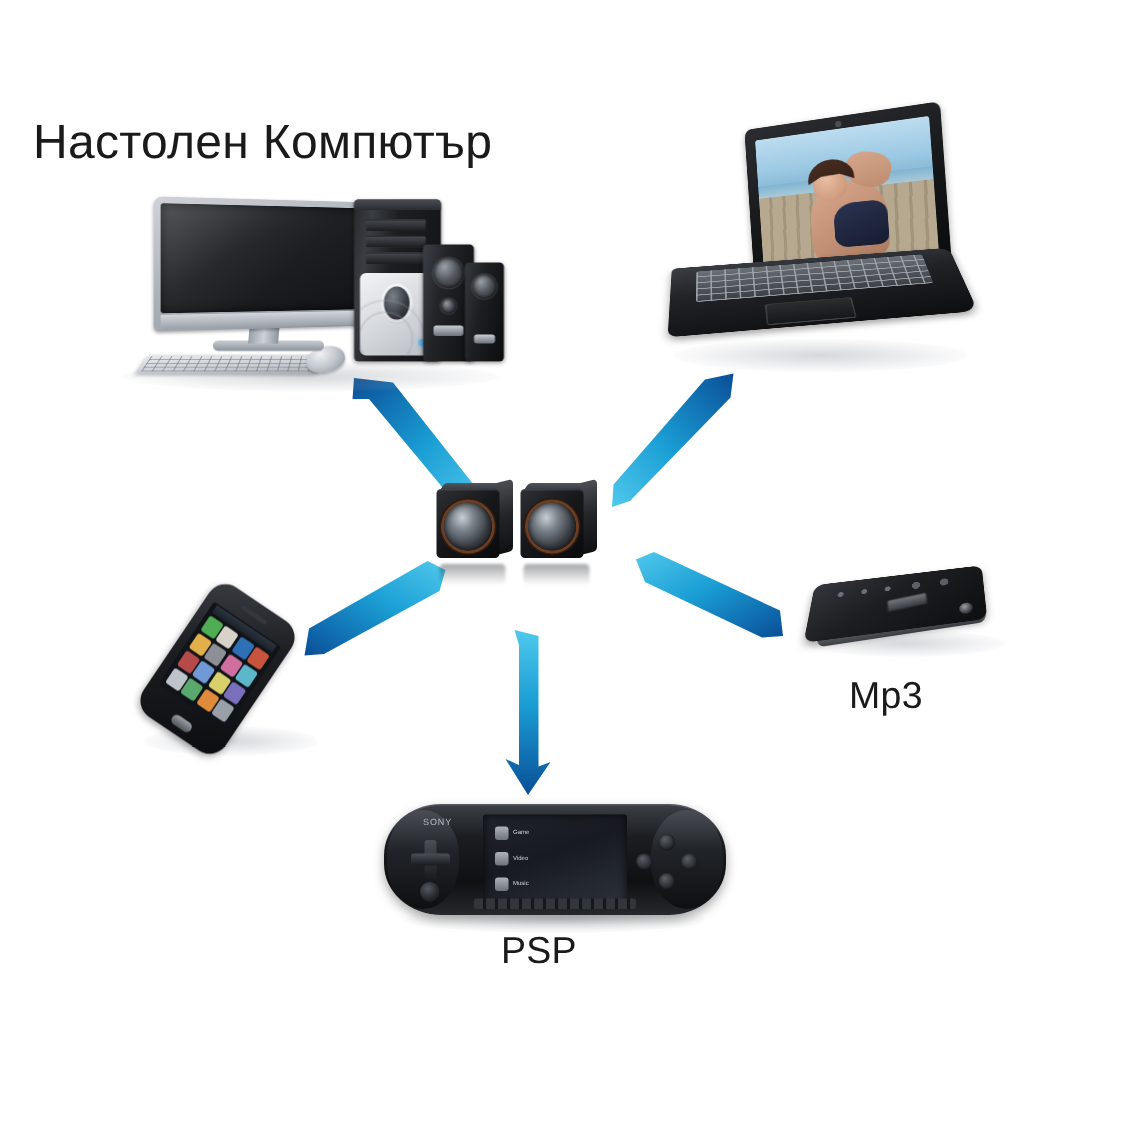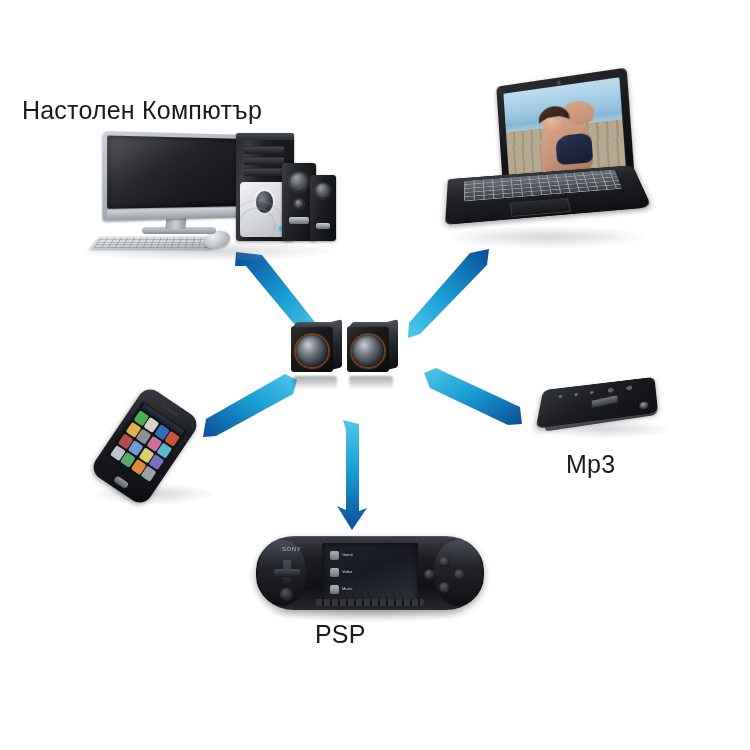--- a/index.html
+++ b/index.html
@@ -17,24 +17,24 @@
   }
 
   
   .label {
     position: absolute;
     color: #1a1a1a;
     font-weight: 400;
     white-space: nowrap;
     letter-spacing: 0.2px;
   }
-  #label-desktop { left: 22px;  top: 96px;  font-size: 25px; }
+  #label-desktop { left: 22px;  top: 76px;  font-size: 32px; }
   #label-phone   { left: 26px;  top: 505px; font-size: 27px; }
   #label-mp3     { left: 566px; top: 450px; font-size: 25px; }
-  #label-psp     { left: 315px; top: 620px; font-size: 25px; }
+  #label-psp     { left: 334px; top: 620px; font-size: 25px; }
 
   
   .dev { position: absolute; }
   .shadow-ell {
     position: absolute;
     border-radius: 50%;
     background: radial-gradient(ellipse at center, rgba(120,125,135,.30) 0%, rgba(160,165,175,.12) 55%, rgba(255,255,255,0) 78%);
     pointer-events: none;
   }
 

